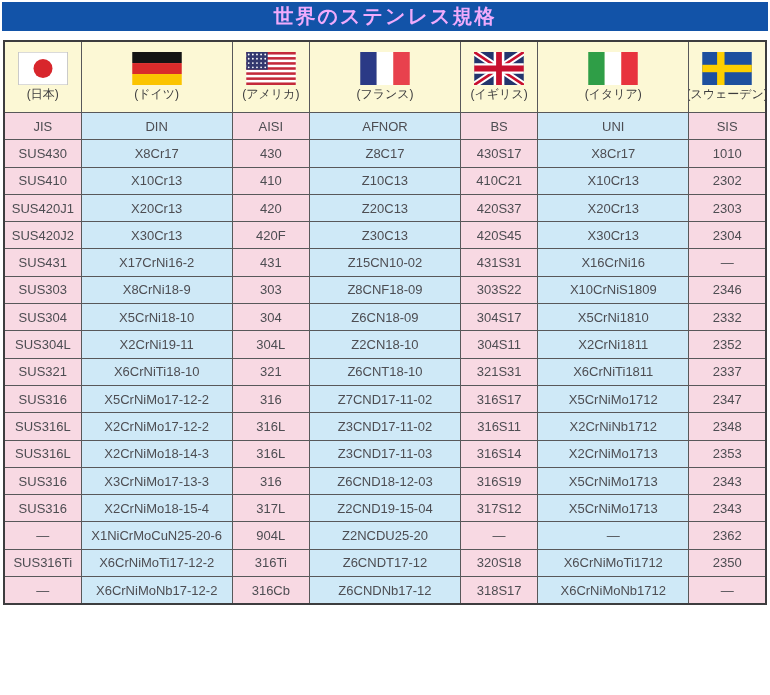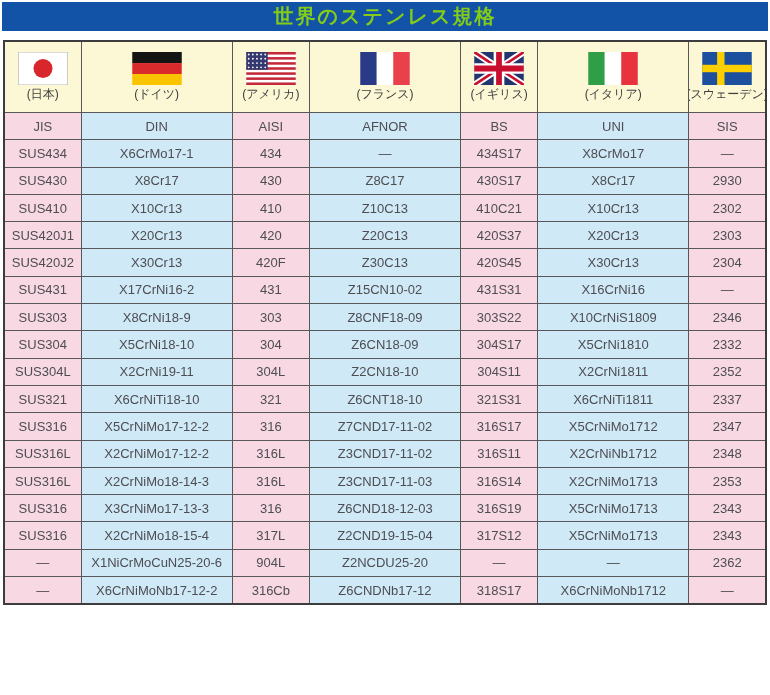--- a/index.html
+++ b/index.html
@@ -1,20 +1,20 @@
 <!DOCTYPE html>
 <html style="--title_bg: #1253a8; --pink: #f8d9e3; --blue: #cfe9f7; --cream: #fcf8d5; --border_inner: #58585a; --border_outer: #3d3d3f; --cell_text: #4d4d52; --caption_text: #3c3c3e;"><head>
 <meta charset="utf-8">
 <style>
   html,body{margin:0;padding:0;background:#fff;width:770px;height:695px;overflow:hidden;
     font-family:"Liberation Sans","DejaVu Sans",sans-serif;}
   .title-bar{
     margin:2px 2px 0 2px;height:29px;line-height:29px;
     background:var(--title_bg,#1253a8);
-    color:#84cc16;font-weight:bold;font-size:20px;text-align:center;letter-spacing:2px;
+    color:#f0abfc;font-weight:bold;font-size:20px;text-align:center;letter-spacing:2px;
   }
   table.std-table{
     margin:9px 0 0 3px;width:764px;table-layout:fixed;border-collapse:collapse;
     border:2px solid var(--border_outer,#3d3d3f);
   }
   col.cn{width:77px}
   col.cw{width:151px}
   td{
     border:1px solid var(--border_inner,#58585a);
     text-align:center;vertical-align:middle;
@@ -169,36 +169,27 @@
           <td class="blue">DIN</td>
           <td class="pink">AISI</td>
           <td class="blue">AFNOR</td>
           <td class="pink">BS</td>
           <td class="blue">UNI</td>
           <td class="pink">SIS</td>
         </tr>
     </tbody>
     <tbody id="table-body">
         <tr class="data-row">
-          <td class="pink">SUS434</td>
-          <td class="blue">X6CrMo17-1</td>
-          <td class="pink">434</td>
-          <td class="blue">—</td>
-          <td class="pink">434S17</td>
-          <td class="blue">X8CrMo17</td>
-          <td class="pink">—</td>
-        </tr>
-        <tr class="data-row">
           <td class="pink">SUS430</td>
           <td class="blue">X8Cr17</td>
           <td class="pink">430</td>
           <td class="blue">Z8C17</td>
           <td class="pink">430S17</td>
           <td class="blue">X8Cr17</td>
-          <td class="pink">2930</td>
+          <td class="pink">1010</td>
         </tr>
         <tr class="data-row">
           <td class="pink">SUS410</td>
           <td class="blue">X10Cr13</td>
           <td class="pink">410</td>
           <td class="blue">Z10C13</td>
           <td class="pink">410C21</td>
           <td class="blue">X10Cr13</td>
           <td class="pink">2302</td>
         </tr>
@@ -313,20 +304,29 @@
         <tr class="data-row">
           <td class="pink">—</td>
           <td class="blue">X1NiCrMoCuN25-20-6</td>
           <td class="pink">904L</td>
           <td class="blue">Z2NCDU25-20</td>
           <td class="pink">—</td>
           <td class="blue">—</td>
           <td class="pink">2362</td>
         </tr>
         <tr class="data-row">
+          <td class="pink">SUS316Ti</td>
+          <td class="blue">X6CrNiMoTi17-12-2</td>
+          <td class="pink">316Ti</td>
+          <td class="blue">Z6CNDT17-12</td>
+          <td class="pink">320S18</td>
+          <td class="blue">X6CrNiMoTi1712</td>
+          <td class="pink">2350</td>
+        </tr>
+        <tr class="data-row">
           <td class="pink">—</td>
           <td class="blue">X6CrNiMoNb17-12-2</td>
           <td class="pink">316Cb</td>
           <td class="blue">Z6CNDNb17-12</td>
           <td class="pink">318S17</td>
           <td class="blue">X6CrNiMoNb1712</td>
           <td class="pink">—</td>
         </tr>
       </tbody>
   </table>

